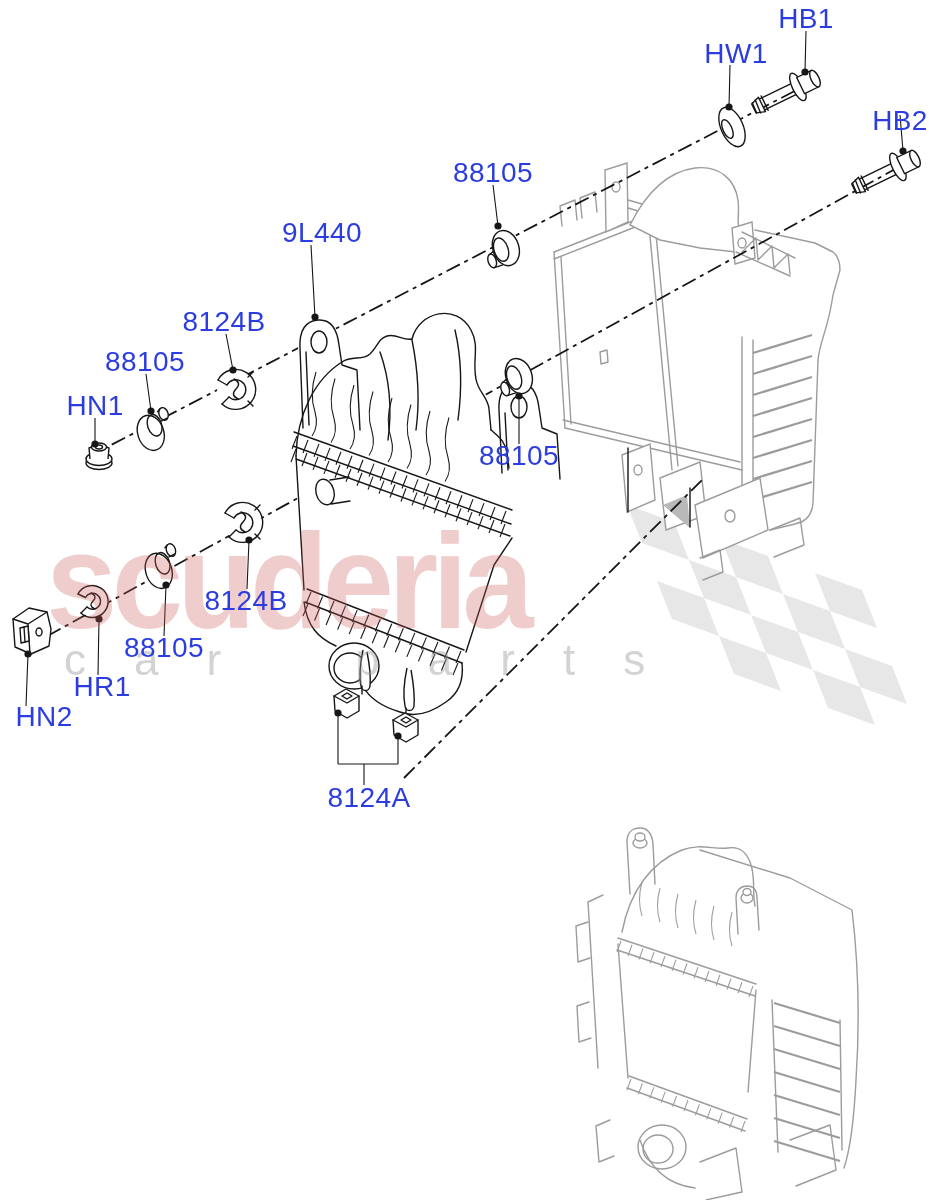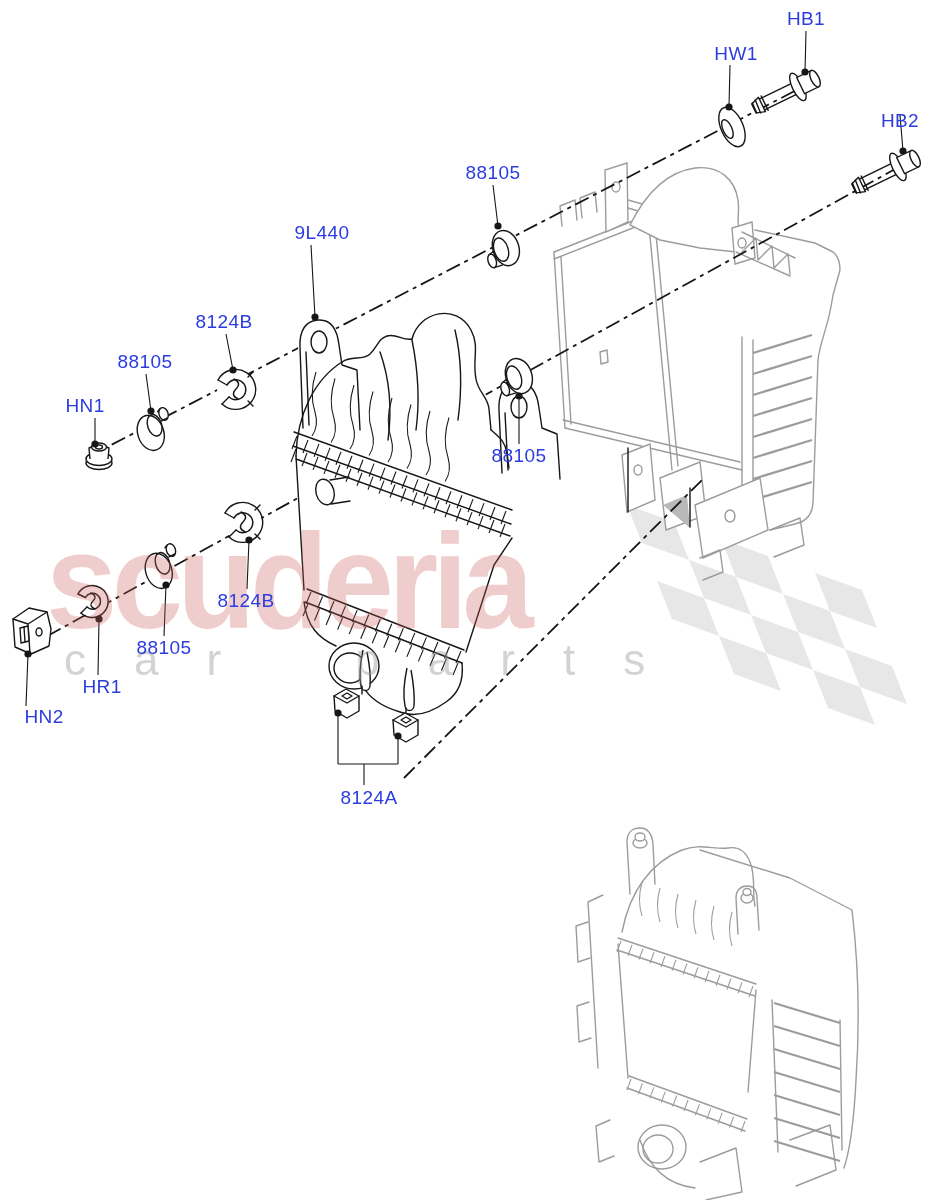--- a/index.html
+++ b/index.html
@@ -17,21 +17,21 @@
   .leader{stroke:var(--line_black);stroke-width:1.1;fill:none;}
   .dot{fill:var(--line_black);stroke:none;}
   .chk{fill:var(--checker_gray);opacity:.62;stroke:none;}
   #g-hb line{stroke:var(--line_black);stroke-width:1.1;}
   #g-ribs path{stroke:var(--line_black);stroke-width:1.05;fill:none;}
   #g-hg line{stroke:var(--line_gray);stroke-width:1.05;}
   #g-ribs2 path{stroke:var(--line_gray);stroke-width:1.05;fill:none;}
   #g-slats line,#g-slats2 line{stroke:var(--line_gray);stroke-width:2.2;}
   
   .plabel{position:absolute;transform:translate(-50%,-50%);color:var(--label_blue);
-          font-size:19px;letter-spacing:.4px;white-space:nowrap;cursor:pointer;z-index:30;}
+          font-size:28px;letter-spacing:.4px;white-space:nowrap;cursor:pointer;z-index:30;}
   
   .wm-brand{position:absolute;left:46px;top:514px;font-size:135px;font-weight:bold;
             letter-spacing:-6px;color:rgba(205,90,90,0.30);z-index:20;pointer-events:none;
             transform:scaleX(.95);transform-origin:left top;line-height:1;}
   .wm-tag{position:absolute;left:64px;top:638px;font-size:44px;color:rgba(150,150,150,0.42);
           letter-spacing:48px;word-spacing:26px;z-index:20;pointer-events:none;line-height:1;}
 </style>
 </head>
 <body>
 
@@ -420,20 +420,20 @@
   <div class="wm-brand">scuderia</div>
   <div class="wm-tag">car parts</div>
 
   <div class="plabel" style="left:736px;top:54px">HW1</div>
   <div class="plabel" style="left:806px;top:19px">HB1</div>
   <div class="plabel" style="left:900px;top:121px">HB2</div>
   <div class="plabel" style="left:493px;top:173px">88105</div>
   <div class="plabel" style="left:322px;top:233px">9L440</div>
   <div class="plabel" style="left:224px;top:322px">8124B</div>
   <div class="plabel" style="left:145px;top:362px">88105</div>
-  <div class="plabel" style="left:85px;top:406px">HN1</div>
+  <div class="plabel" style="left:95px;top:406px">HN1</div>
   <div class="plabel" style="left:519px;top:456px">88105</div>
   <div class="plabel" style="left:246px;top:601px">8124B</div>
   <div class="plabel" style="left:164px;top:648px">88105</div>
   <div class="plabel" style="left:102px;top:687px">HR1</div>
   <div class="plabel" style="left:44px;top:717px">HN2</div>
   <div class="plabel" style="left:369px;top:798px">8124A</div>
 </div>
 
 </body></html>

